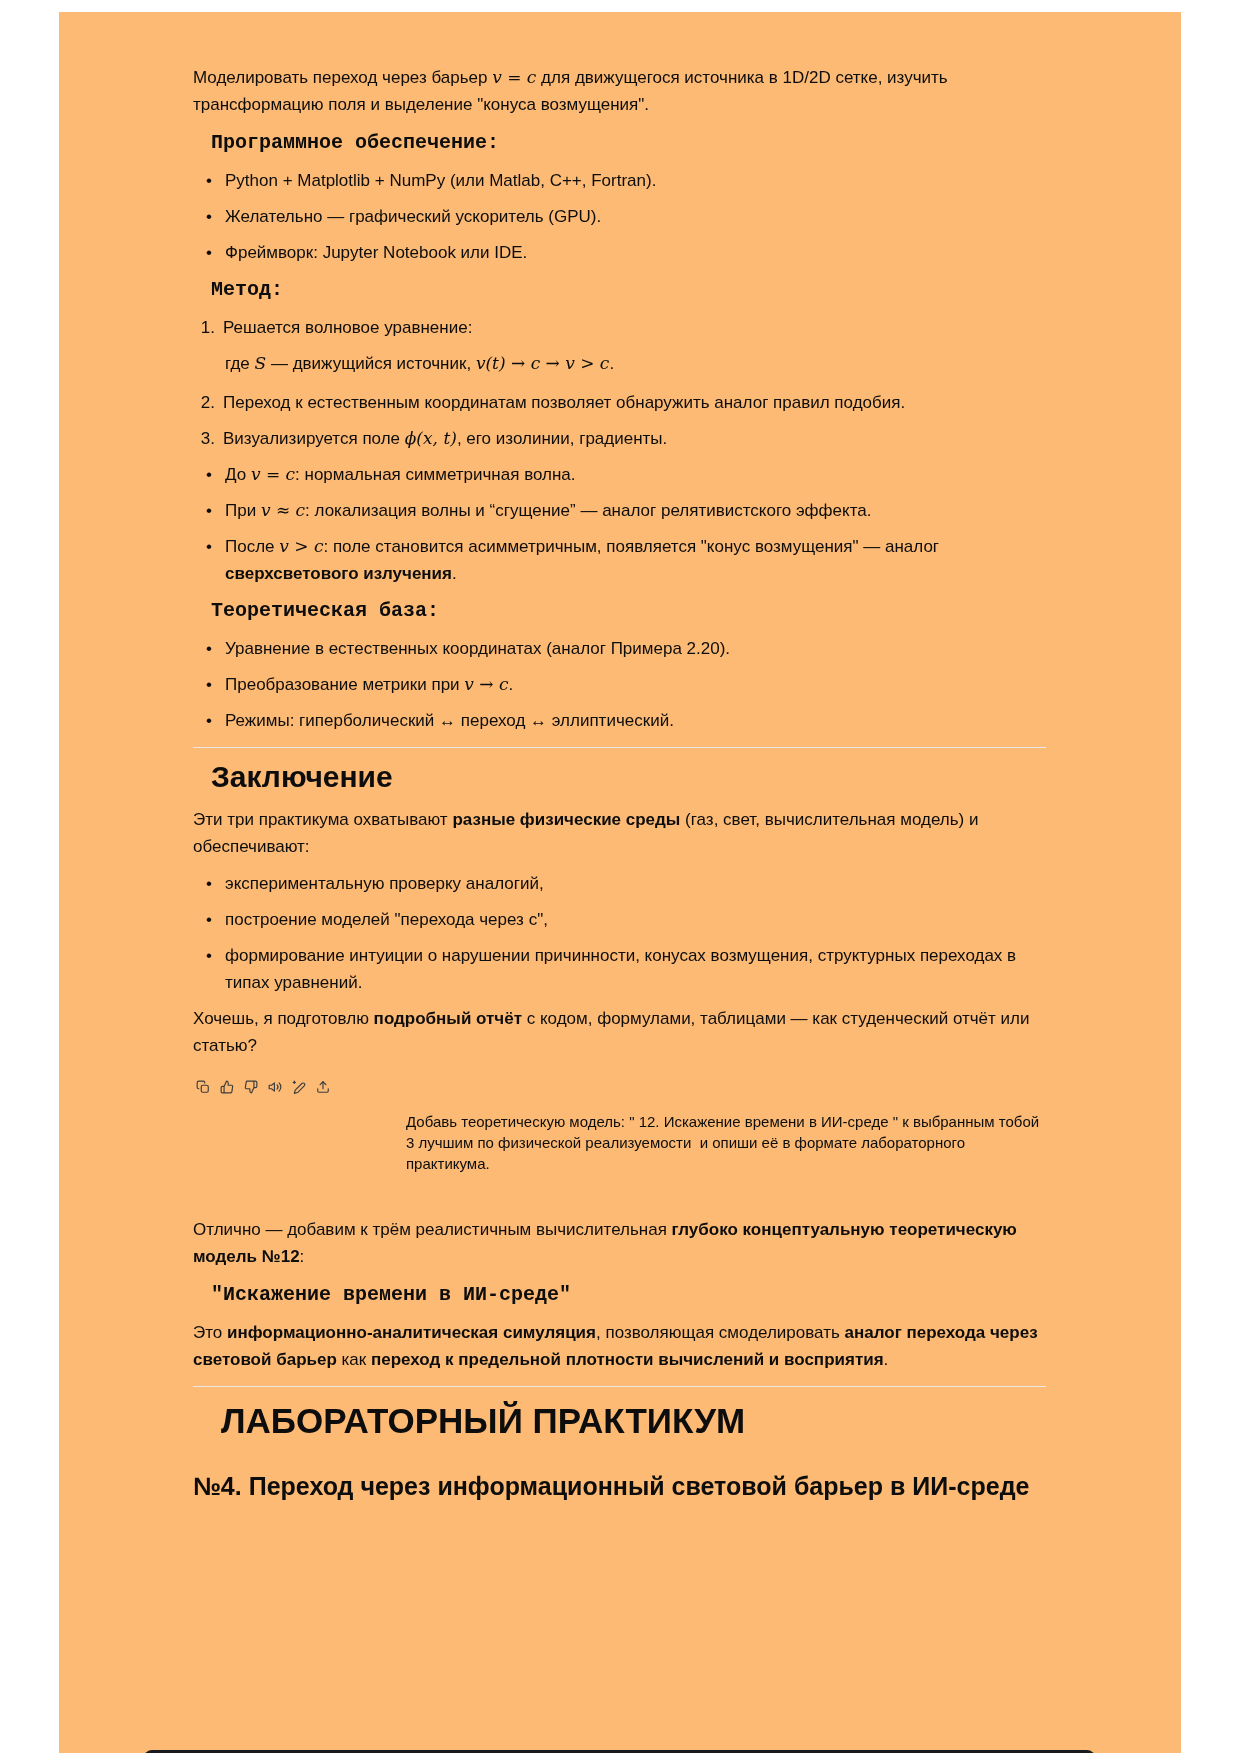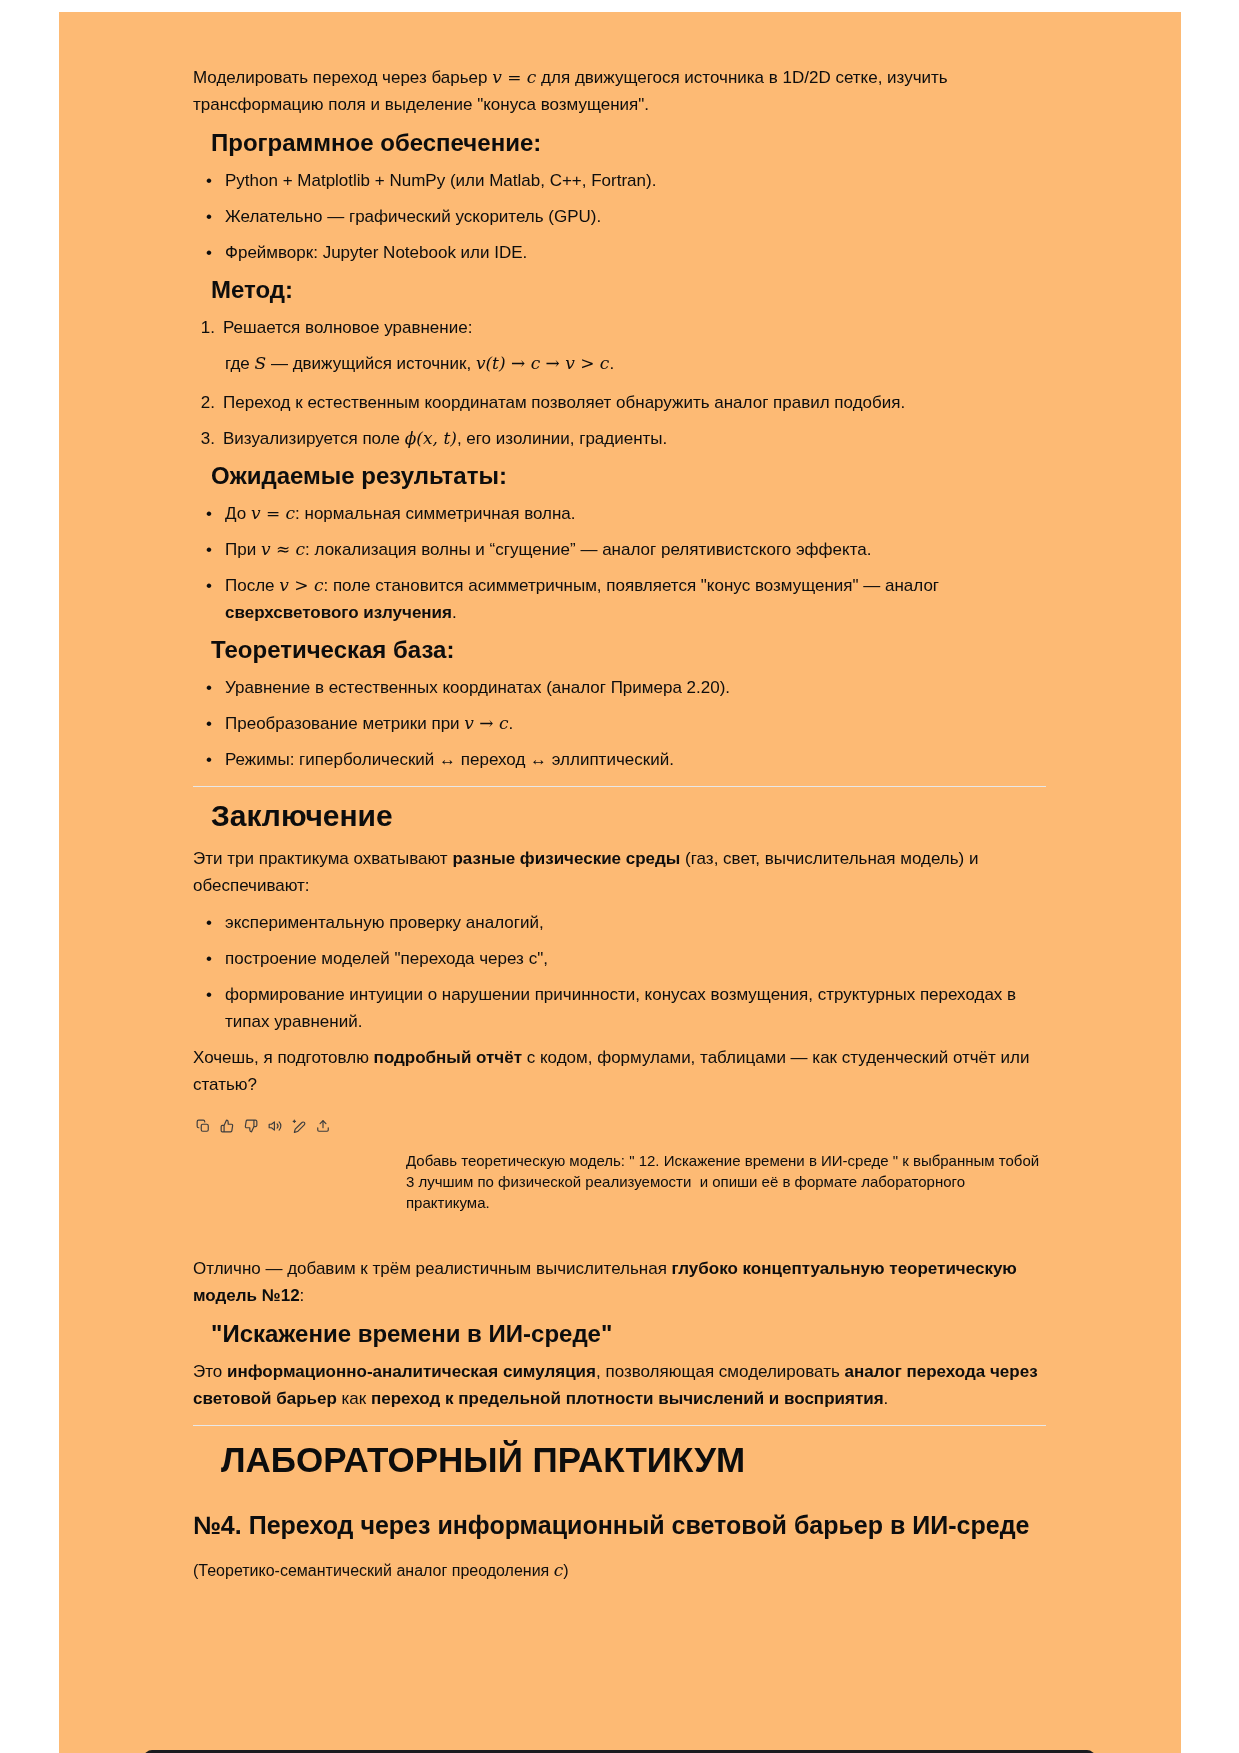--- a/index.html
+++ b/index.html
@@ -2,21 +2,21 @@
 <html><head>
 <meta charset="utf-8">
 <style>
   html,body{margin:0;padding:0;background:#ffffff;}
   body{font-family:"Liberation Sans","DejaVu Sans",sans-serif;color:#0d0d0d;font-size:17px;}
   .page{position:relative;width:1122px;min-height:1753px;margin:12px auto;background:#fdba74;overflow:hidden;}
   .content{width:853px;margin:0 auto;padding-top:52px;}
   .p{line-height:27px;margin:0 0 10px;}
   .b{font-weight:bold;}
   .math{font-family:"DejaVu Serif","DejaVu Sans",serif;font-style:italic;font-size:17px;}
-  .h3{font-size:24px;font-weight:bold;line-height:30px;margin:4px 0 9px;padding-left:18px;}
+  .h3{font-size:20px;font-weight:bold;line-height:30px;margin:4px 0 9px;padding-left:18px;font-family:Liberation Mono, monospace;}
   .h2{font-size:30px;font-weight:bold;line-height:34px;margin:2px 0 12px;padding-left:18px;}
   .h1{font-size:35px;font-weight:bold;line-height:44px;margin:8px 0 26px;padding-left:28px;}
   .h2b{font-size:25px;font-weight:bold;line-height:34px;margin:0 0 16px;}
   .li{display:flex;line-height:27px;margin:0 0 9px;}
   .li .marker{flex:none;width:32px;text-align:center;}
   .linum .marker{text-align:right;padding-right:8px;box-sizing:border-box;width:30px;}
   .li .li-text{flex:1;}
   .pindent{padding-left:32px;line-height:27px;margin:0 0 12px;}
   .formula-row{display:flex;justify-content:center;align-items:center;margin:6px 0 14px;
     font-family:"DejaVu Serif","DejaVu Sans",serif;font-style:italic;font-size:21px;color:#0d0d0d;}
@@ -57,21 +57,20 @@
       </div>
       <div class="pindent"><span>где </span><span class="math">S</span><span> — движущийся источник, </span><span class="math">v(t) → c → v &gt; c</span><span>.</span></div>
       <div class="li linum">
         <span class="marker">2.</span>
         <span class="li-text"><span>Переход к естественным координатам позволяет обнаружить аналог правил подобия.</span></span>
       </div>
       <div class="li linum">
         <span class="marker">3.</span>
         <span class="li-text"><span>Визуализируется поле </span><span class="math">ϕ(x, t)</span><span>, его изолинии, градиенты.</span></span>
       </div>
-      <div class="h3">Ожидаемые результаты:</div>
       <div class="li">
         <span class="marker">•</span>
         <span class="li-text"><span>До </span><span class="math">v = c</span><span>: нормальная симметричная волна.</span></span>
       </div>
       <div class="li">
         <span class="marker">•</span>
         <span class="li-text"><span>При </span><span class="math">v ≈ c</span><span>: локализация волны и “сгущение” — аналог релятивистского эффекта.</span></span>
       </div>
       <div class="li">
         <span class="marker">•</span>
@@ -144,16 +143,15 @@
           </svg>
         </div>
       </div>
       <div class="user-msg">Добавь теоретическую модель: " 12. Искажение времени в ИИ-среде " к выбранным тобой 3 лучшим по физической реализуемости  и опиши её в формате лабораторного практикума.</div>
       <div class="p"><span>Отлично — добавим к трём реалистичным вычислительная </span><span class="b">глубоко концептуальную теоретическую модель №12</span><span>:</span></div>
       <div class="h3">"Искажение времени в ИИ-среде"</div>
       <div class="p"><span>Это </span><span class="b">информационно-аналитическая симуляция</span><span>, позволяющая смоделировать </span><span class="b">аналог перехода через световой барьер</span><span> как </span><span class="b">переход к предельной плотности вычислений и восприятия</span><span>.</span></div>
       <hr class="hr" style="border-top-color: rgb(232, 232, 232);">
       <div class="h1">ЛАБОРАТОРНЫЙ ПРАКТИКУМ</div>
       <div class="h2b">№4. Переход через информационный световой барьер в ИИ-среде</div>
-      <div class="pnote"><span>(Теоретико-семантический аналог преодоления </span><span class="math">c</span><span>)</span></div>
     </div>
   <div class="bottom-bar" style="background: rgb(26, 27, 31);"></div>
 </div>
 
 </body></html>

